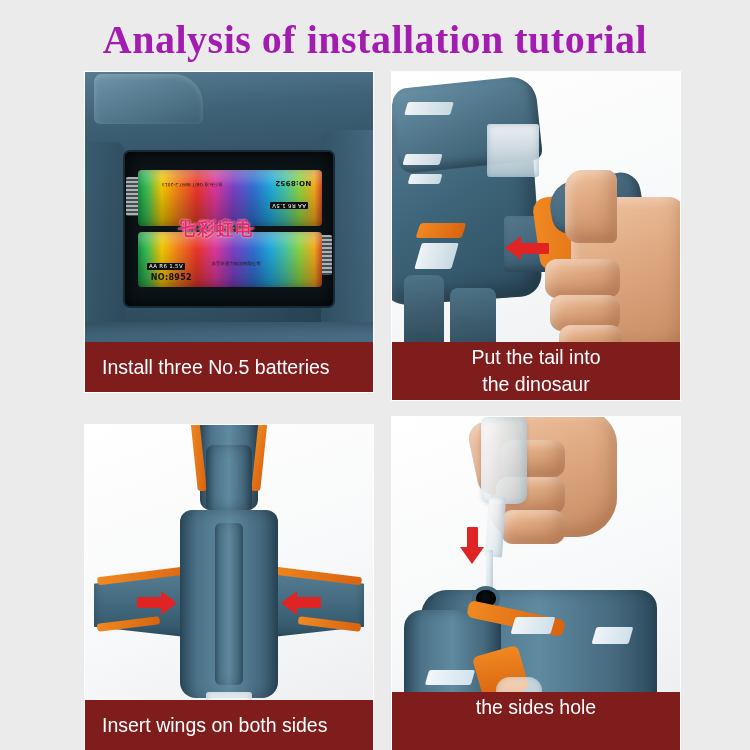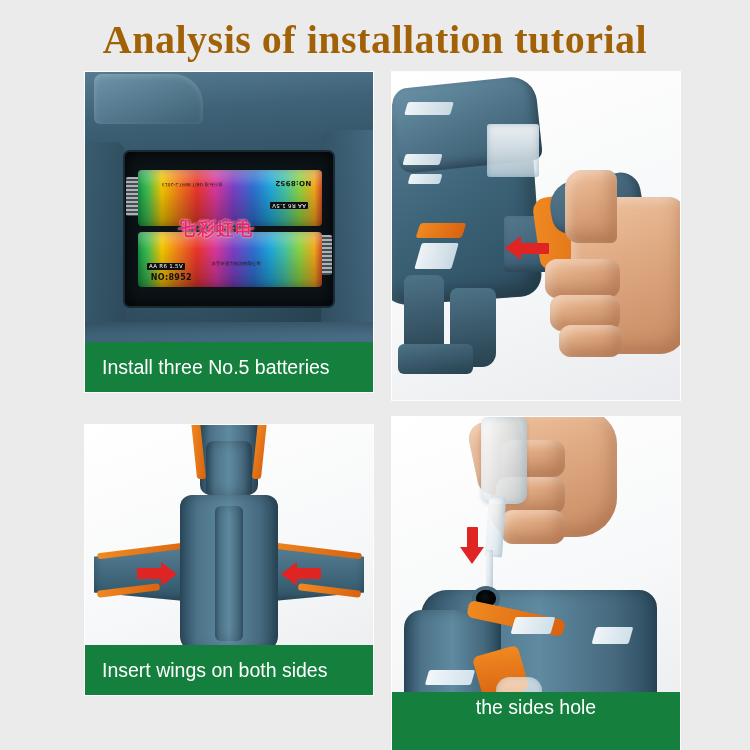--- a/index.html
+++ b/index.html
@@ -19,56 +19,56 @@
   .page-title {
     position: absolute;
     left: 0;
     top: 16px;
     width: 750px;
     text-align: center;
     font-family: "Liberation Serif", serif;
     font-weight: bold;
     font-size: 40px;
     letter-spacing: 0.5px;
-    color: #a16207;
+    color: #a21caf;
     white-space: nowrap;
   }
 
   
   .grid {
     position: absolute;
     left: 85px;
     top: 72px;
     width: 595px;
     height: 678px;
   }
   .panel {
     position: absolute;
     background: #ffffff;
     overflow: hidden;
     box-shadow: 0 0 0 1px rgba(255,255,255,0.9);
   }
   .panel.p1 { left: 0px;   top: 0px;   width: 288px; height: 320px; }
   .panel.p2 { left: 307px; top: 0px;   width: 288px; height: 328px; }
-  .panel.p3 { left: 0px;   top: 353px; width: 288px; height: 270px; }
+  .panel.p3 { left: 0px;   top: 353px; width: 288px; height: 325px; }
   .panel.p4 { left: 307px; top: 345px; width: 288px; height: 333px; }
 
   .photo {
     position: absolute;
     left: 0; top: 0; right: 0; bottom: 0;
     overflow: hidden;
   }
 
   
   .caption {
     position: absolute;
     left: 0;
     bottom: 0;
     width: 100%;
-    background: #15803d;
+    background: #7f1d1d;
     color: #ffffff;
     font-size: 19.5px;
     line-height: 27px;
     box-sizing: border-box;
   }
   .caption.one-line {
     height: 50px;
     padding: 12px 0 0 17px;
     text-align: left;
   }
@@ -374,20 +374,24 @@
         <div class="arrow-left" style="left:44%;top:52%;width:30px;"></div>
 
         <div class="hand" style="left:62%;top:38%;width:40%;height:48%;border-radius:40px 18px 26px 42px;"></div>
         <div class="hand" style="left:53%;top:57%;width:26%;height:12%;border-radius:12px;"></div>
         <div class="hand" style="left:55%;top:68%;width:24%;height:11%;border-radius:12px;"></div>
         <div class="hand" style="left:58%;top:77%;width:22%;height:10%;border-radius:12px;"></div>
         <div class="hand" style="left:60%;top:30%;width:18%;height:22%;border-radius:18px 10px 6px 14px;"></div>
       </div>
     </div>
 
+    <div class="caption two-line">
+      <span class="cap-line">Put the tail into</span>
+      <span class="cap-line">the dinosaur</span>
+    </div>
   </div>
 
   <div class="panel p3">
     <div class="photo">
       <div class="scene-white">
 
         <div class="fuselage" style="left:40%;top:-4%;width:20%;height:30%;border-radius:6px 6px 10px 10px;"></div>
         <div class="orange-accent" style="left:38%;top:-2%;width:3%;height:22%;transform:skewX(6deg);"></div>
         <div class="orange-accent" style="left:59%;top:-2%;width:3%;height:22%;transform:skewX(-6deg);"></div>
         <div class="fuselage" style="left:42%;top:6%;width:16%;height:20%;border-radius:8px 8px 4px 4px;"></div>

